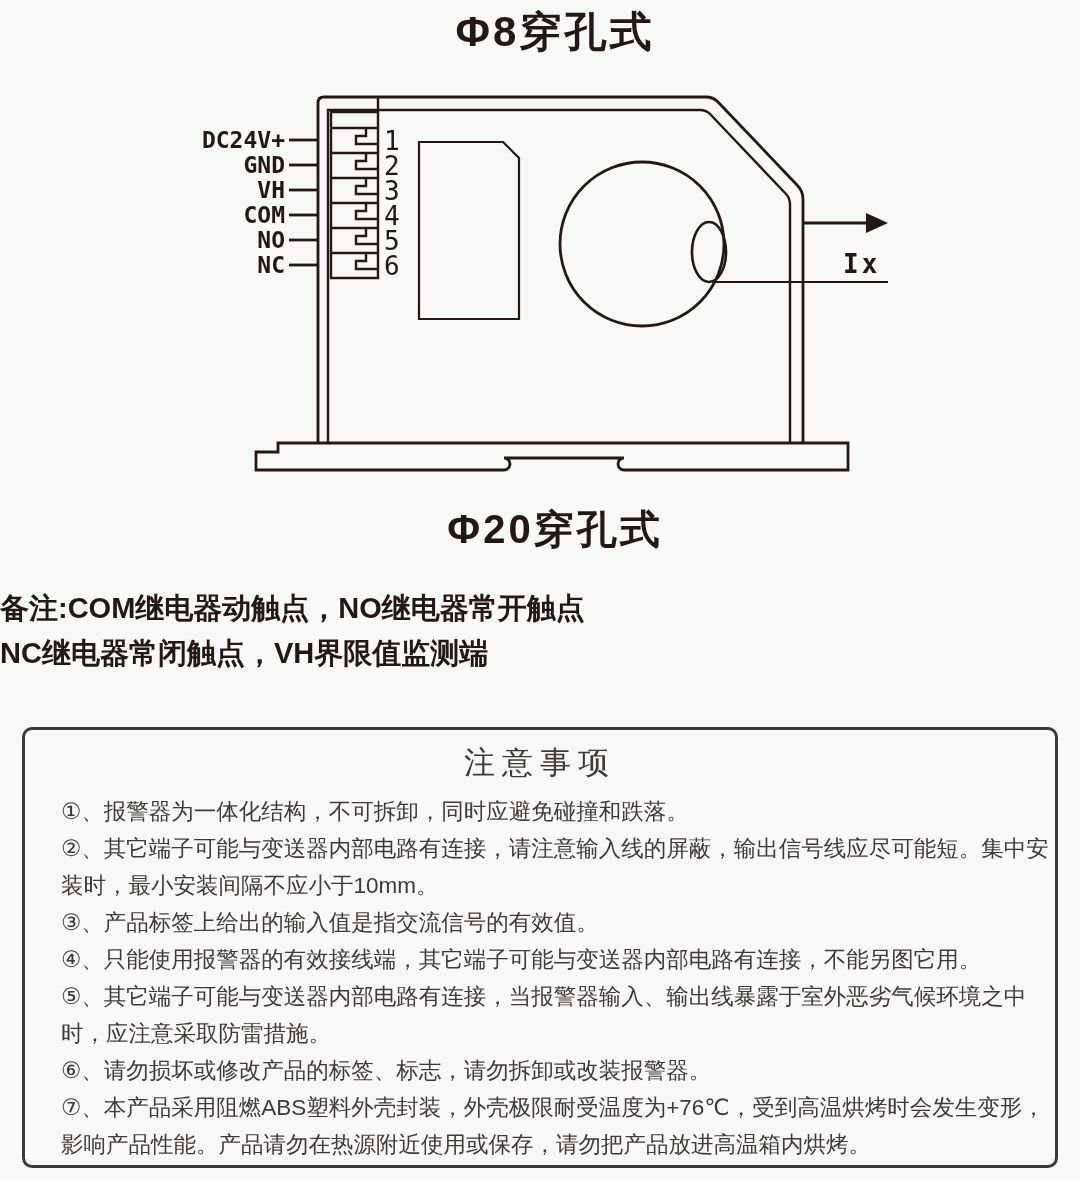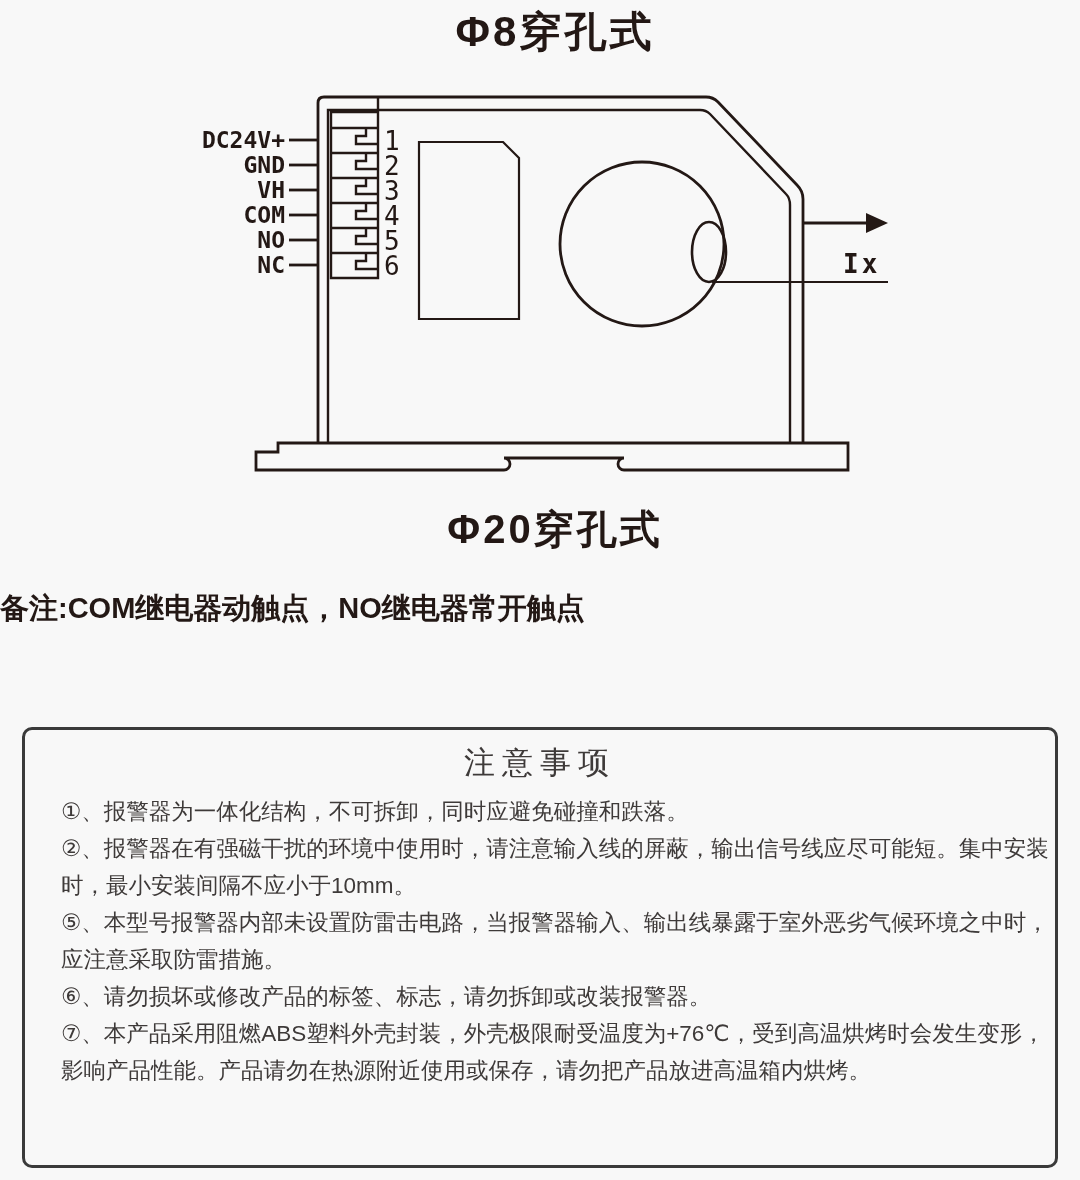--- a/index.html
+++ b/index.html
@@ -130,26 +130,29 @@
       <text class="pnum" x="384" y="275">6</text>
 
       <text class="ixlabel" x="843" y="273">Ix</text>
     </g>
   </svg>
 
   <div class="fig-caption">Φ20穿孔式</div>
 
   <div class="note">
     <div>备注:COM继电器动触点，NO继电器常开触点</div>
+    <div>NC继电器常闭触点，VH界限值监测端</div>
   </div>
 
   <div class="notice">
     <div class="notice-title">注意事项</div>
     <div class="notice-items">
       <p>①、报警器为一体化结构，不可拆卸，同时应避免碰撞和跌落。</p>
-      <p>②、报警器在有强磁干扰的环境中使用时，请注意输入线的屏蔽，输出信号线应尽可能短。集中安装时，最小安装间隔不应小于10mm。</p>
-      <p>⑤、本型号报警器内部未设置防雷击电路，当报警器输入、输出线暴露于室外恶劣气候环境之中时，应注意采取防雷措施。</p>
+      <p>②、其它端子可能与变送器内部电路有连接，请注意输入线的屏蔽，输出信号线应尽可能短。集中安装时，最小安装间隔不应小于10mm。</p>
+      <p>③、产品标签上给出的输入值是指交流信号的有效值。</p>
+      <p>④、只能使用报警器的有效接线端，其它端子可能与变送器内部电路有连接，不能另图它用。</p>
+      <p>⑤、其它端子可能与变送器内部电路有连接，当报警器输入、输出线暴露于室外恶劣气候环境之中时，应注意采取防雷措施。</p>
       <p>⑥、请勿损坏或修改产品的标签、标志，请勿拆卸或改装报警器。</p>
       <p>⑦、本产品采用阻燃ABS塑料外壳封装，外壳极限耐受温度为+76℃，受到高温烘烤时会发生变形，影响产品性能。产品请勿在热源附近使用或保存，请勿把产品放进高温箱内烘烤。</p>
     </div>
   </div>
 
 </div>
 
 </body></html>

